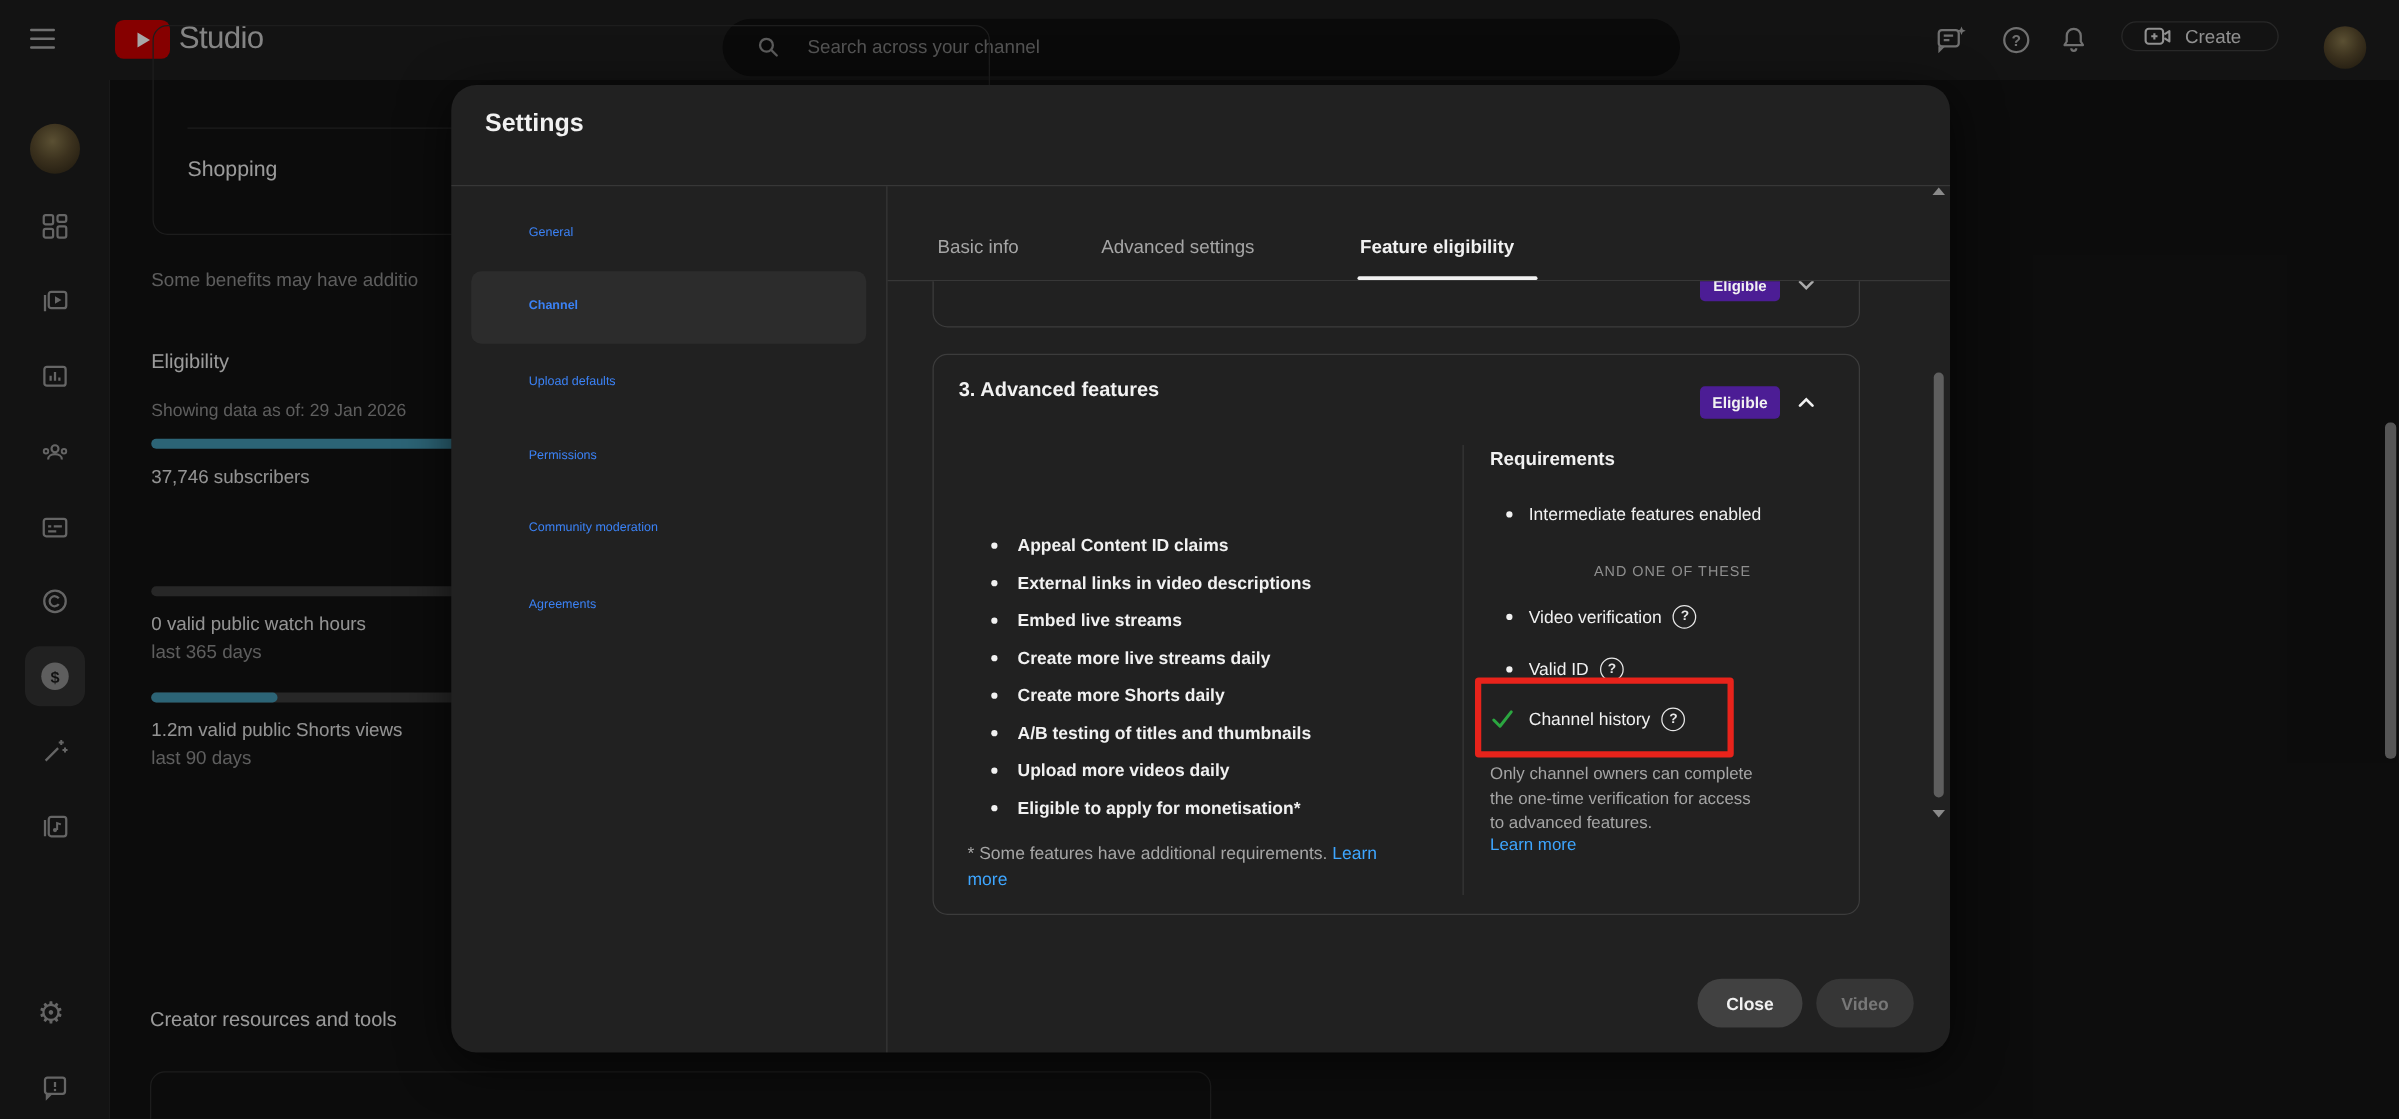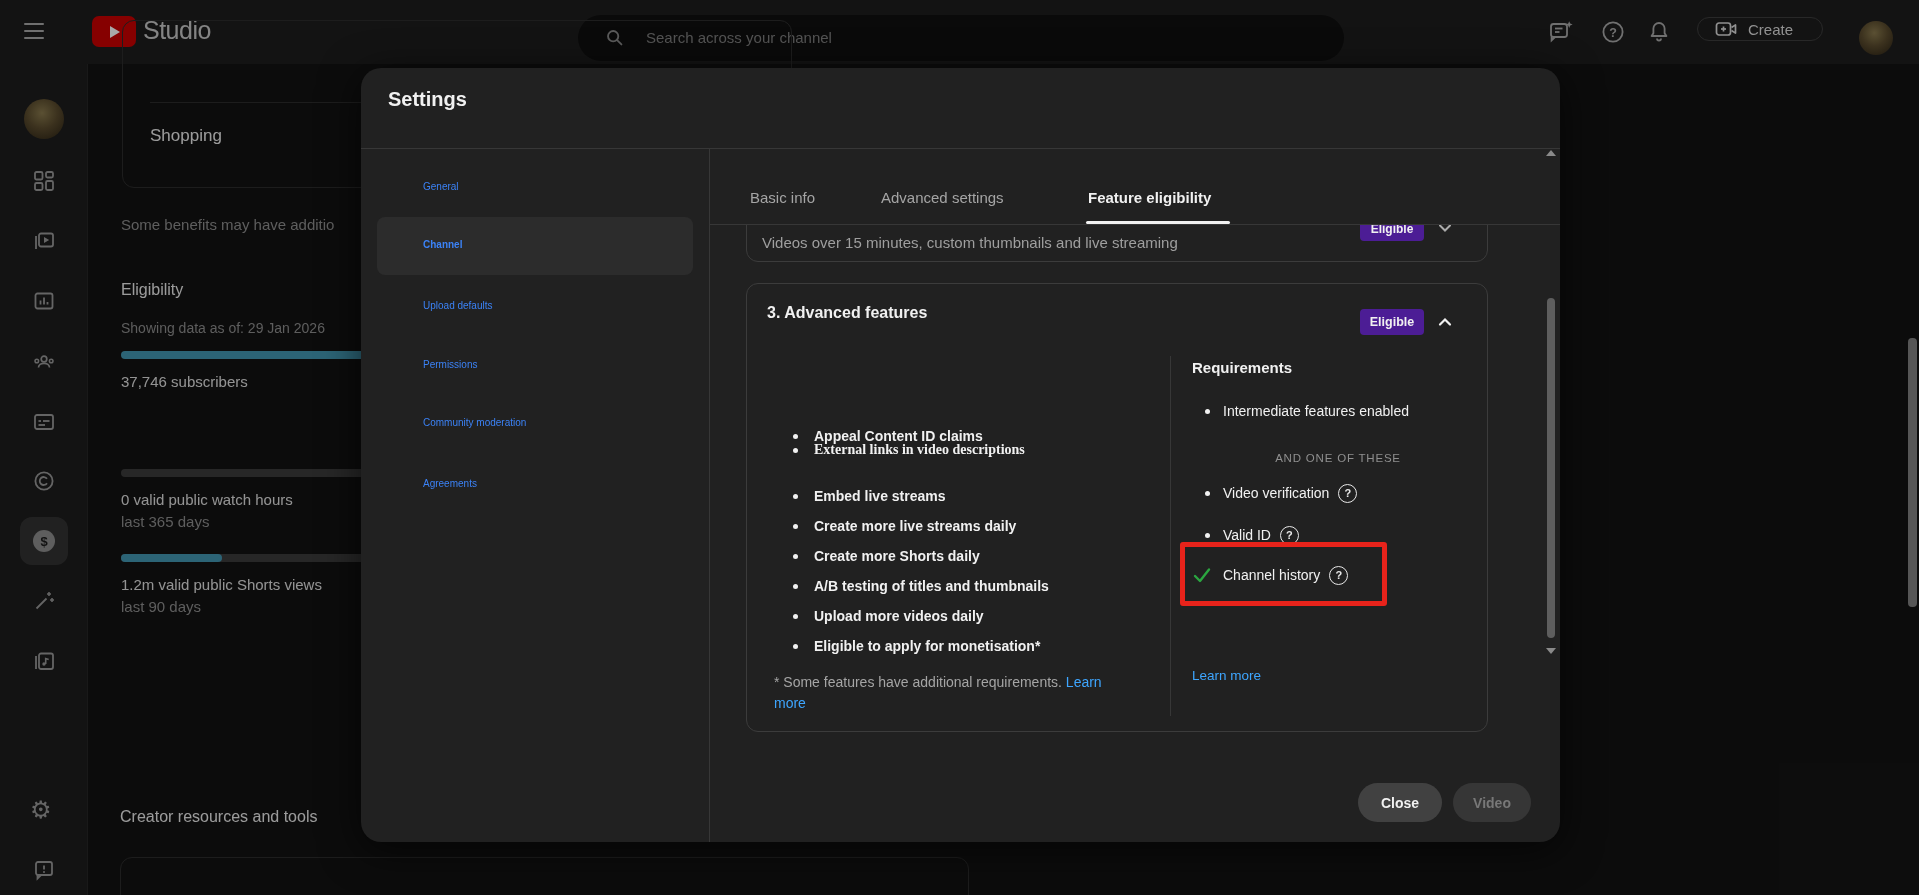--- a/index.html
+++ b/index.html
@@ -206,38 +206,37 @@
 
   <div class="abs tab" style="left:389px;">Basic info</div>
   <div class="abs tab" style="left:520px;">Advanced settings</div>
   <div class="abs tab active" style="left:727px;">Feature eligibility</div>
   <div id="tab-underline" class="abs"></div>
   <div class="abs mdl-div" style="left:349px;top:156px;width:850px;height:1px;"></div>
 
   <div id="viewport" class="abs">
 
     <div class="abs card" style="left:36px;top:-70px;width:742px;height:107px;">
-      <div class="abs" style="left:15px;top:78px;font-size:15px;color:#9f9f9f;">Videos over 15 minutes, custom thumbnails and live streaming</div>
       <div class="abs badge" style="left:613px;top:62px;width:64px;height:23px;font-size:12px;line-height:23px;">Eligible</div>
       <svg class="abs" style="left:688px;top:62px;" width="20" height="20" viewBox="0 0 20 20">
         <polyline points="5,7.5 10,12.5 15,7.5" fill="none" stroke="#ababab" stroke-width="2" stroke-linecap="round"></polyline>
       </svg>
     </div>
 
     <div class="abs card" style="left:36px;top:58px;width:742px;height:449px;">
       <div class="abs" style="left:20px;top:20px;font-size:16px;font-weight:700;color:#f1f1f1;">3. Advanced features</div>
       <div class="abs badge" style="left:613px;top:25px;width:64px;height:26px;font-size:12.5px;line-height:26px;">Eligible</div>
       <svg class="abs" style="left:688px;top:28px;" width="20" height="20" viewBox="0 0 20 20">
         <polyline points="5,12.5 10,7.5 15,12.5" fill="none" stroke="#f1f1f1" stroke-width="2.2" stroke-linecap="round"></polyline>
       </svg>
       <div class="abs mdl-div" style="left:423px;top:72px;width:1px;height:360px;"></div>
 
       <div class="abs" style="left:40px;top:137px;width:360px;height:240px;">
         <div class="feat-item" style="top:0;">Appeal Content ID claims</div>
-        <div class="feat-item" style="top:14px;font-family:Liberation Serif, serif;">External links in video descriptions</div>
+        <div class="feat-item" style="top:30px;">External links in video descriptions</div>
         <div class="feat-item" style="top:60px;">Embed live streams</div>
         <div class="feat-item" style="top:90px;">Create more live streams daily</div>
         <div class="feat-item" style="top:120px;">Create more Shorts daily</div>
         <div class="feat-item" style="top:150px;">A/B testing of titles and thumbnails</div>
         <div class="feat-item" style="top:180px;">Upload more videos daily</div>
         <div class="feat-item" style="top:210px;">Eligible to apply for monetisation*</div>
       </div>
       <div class="abs muted" style="left:27px;top:388px;width:335px;font-size:14px;line-height:21px;">
         <span>* Some features have additional requirements. </span><span class="link">Learn more</span>
       </div>
@@ -271,20 +270,25 @@
           <polyline points="3,11 8,16 17,4.5" fill="none" stroke="#2ba640" stroke-width="2.4" stroke-linecap="round" stroke-linejoin="round"></polyline>
         </svg>
         <span class="req-label" style="font-weight:500;">Channel history</span>
         <span class="help-circ">
             <span>?</span>
           </span>
       </div>
 
       <div class="abs" style="left:433px;top:258px;width:207px;height:64px;border:5px solid #e8231b;border-radius:3px;box-sizing:border-box;"></div>
 
+      <div class="abs muted" style="left:445px;top:325px;font-size:13.5px;line-height:19.5px;">
+        <div>Only channel owners can complete</div>
+        <div>the one-time verification for access</div>
+        <div>to advanced features.</div>
+      </div>
       <div class="abs link" style="left:445px;top:384px;font-size:13.5px;">Learn more</div>
     </div>
   </div>
 
   <div class="abs tri-up" style="left:1185px;top:82px;"></div>
   <div class="abs" style="left:1186px;top:230px;width:8px;height:340px;border-radius:4px;background:#5e5e5e;"></div>
   <div class="abs tri-down" style="left:1185px;top:580px;"></div>
 
   <div class="abs btn" style="left:997px;top:715px;width:84px;height:39px;background:#414141;color:#f1f1f1;">Close</div>
   <div class="abs btn" style="left:1092px;top:715px;width:78px;height:39px;background:#363636;color:#787878;">Video</div>

